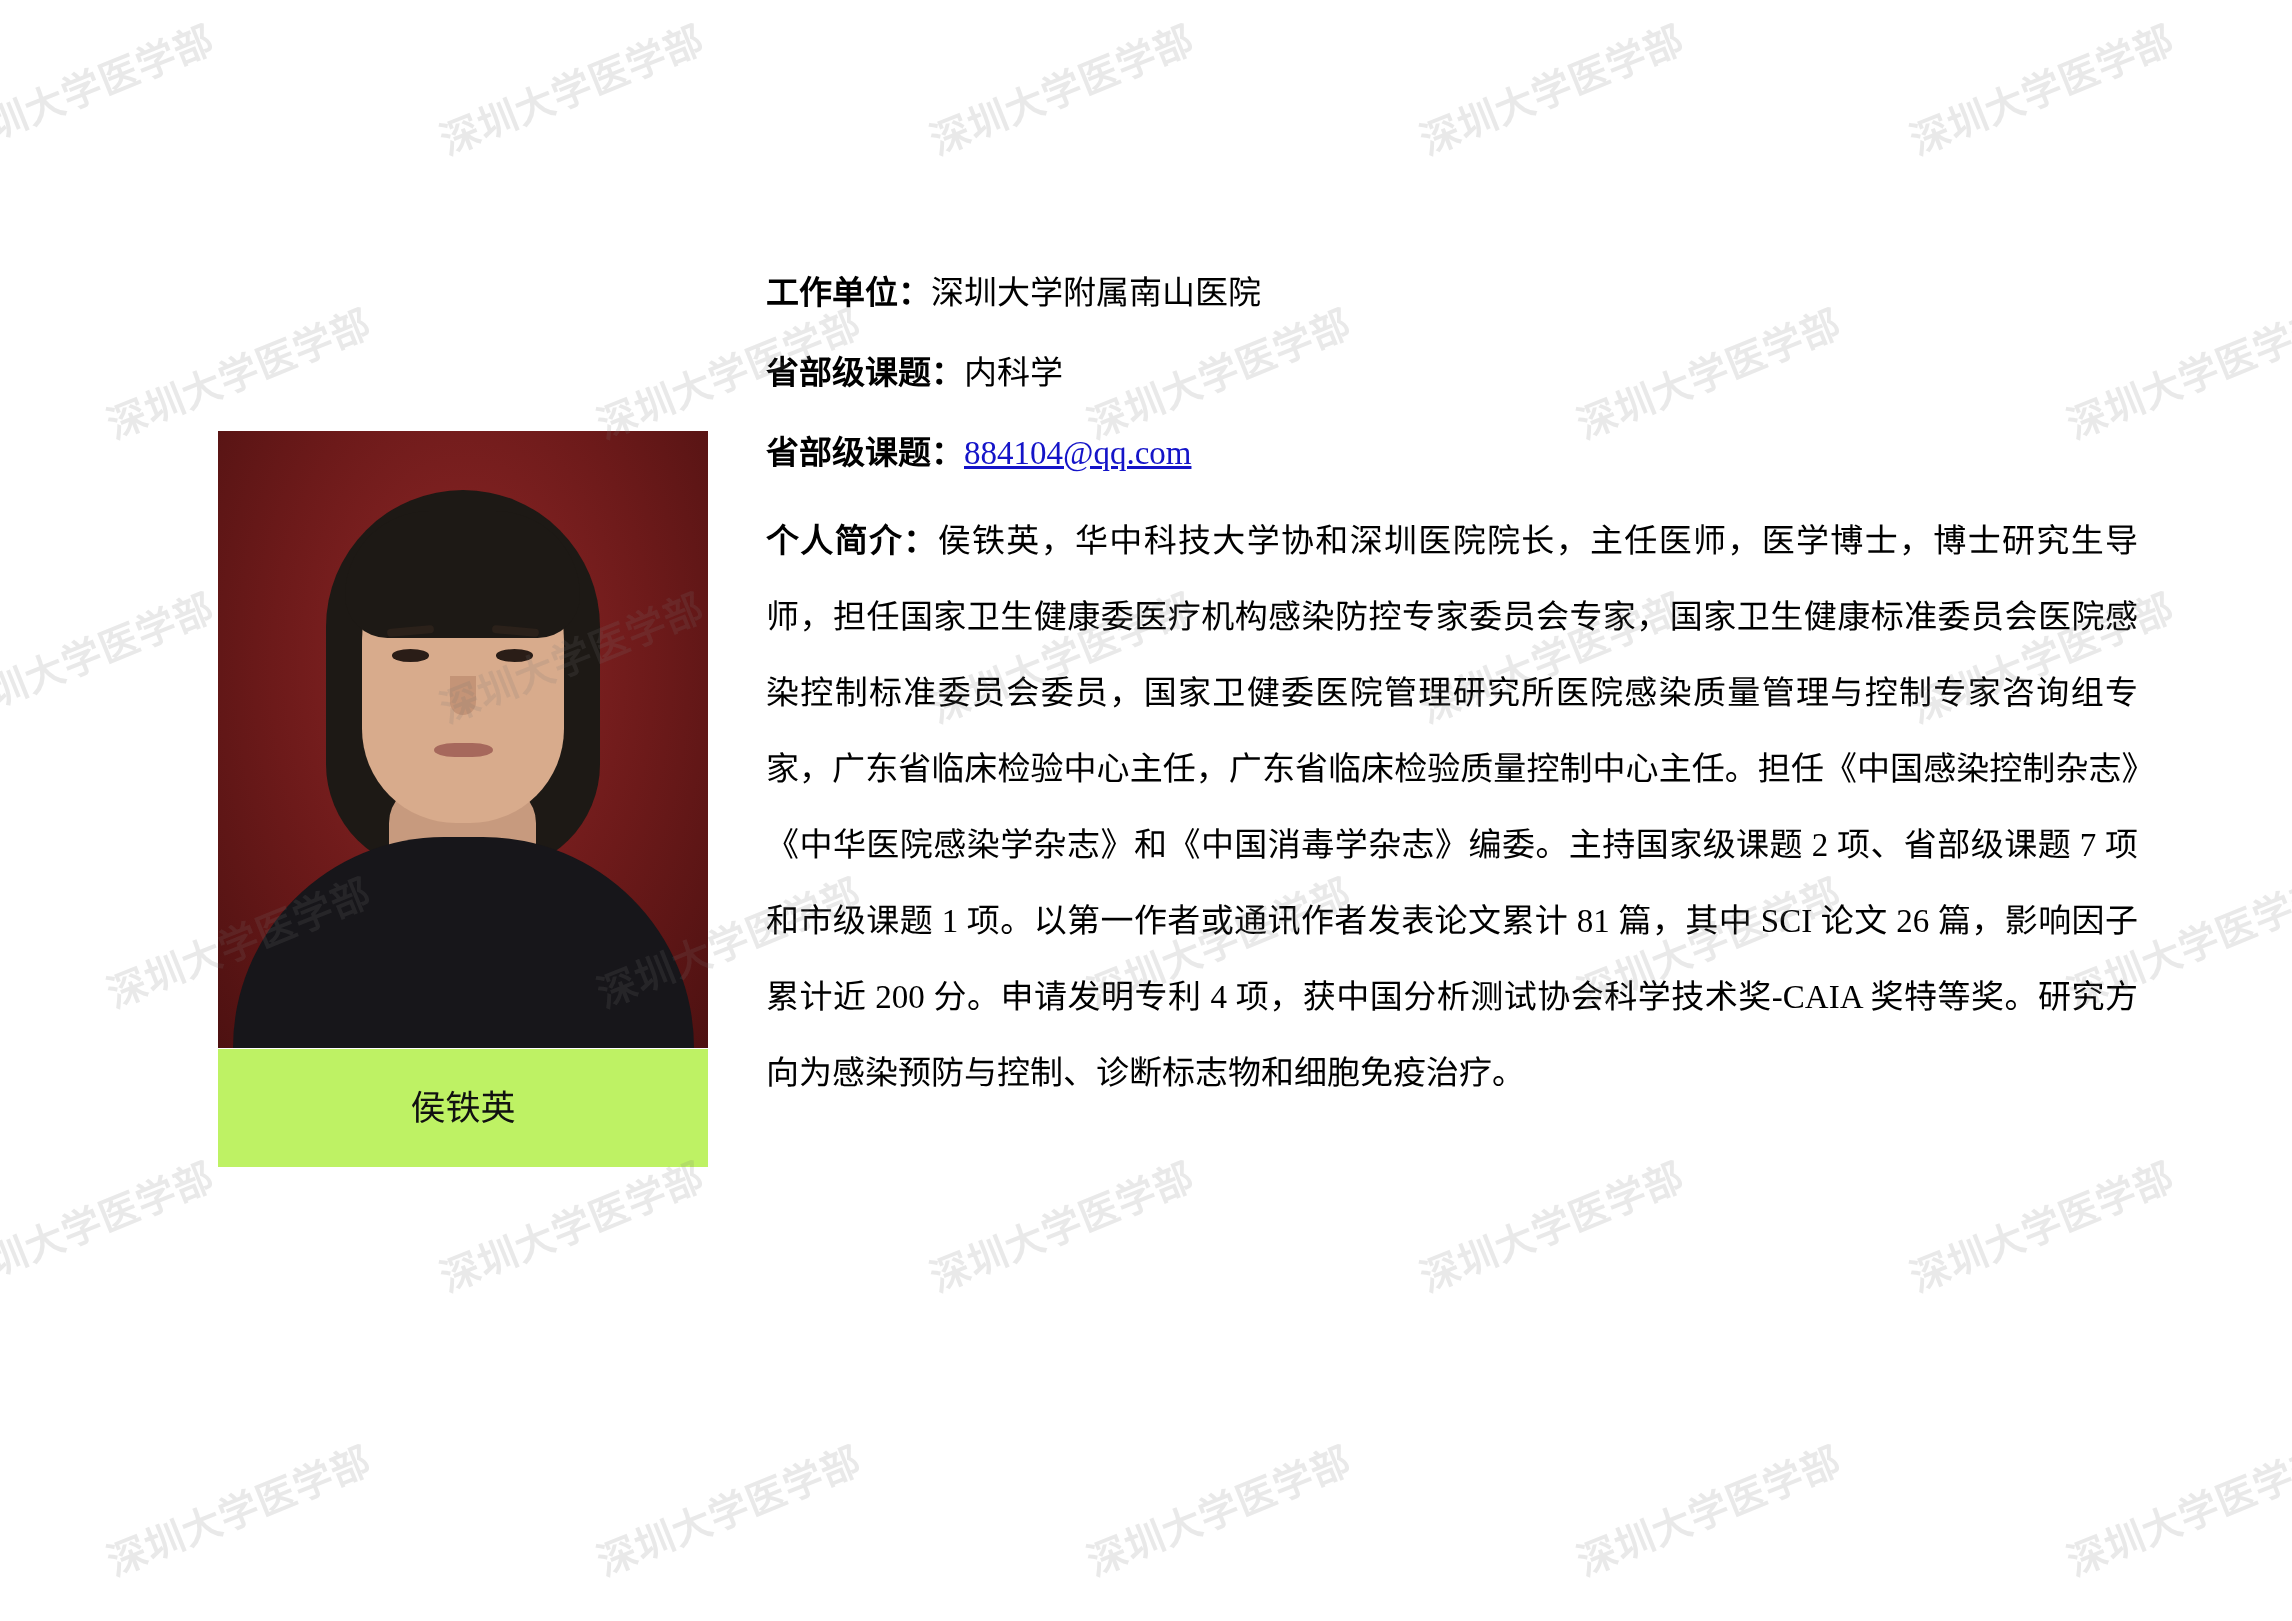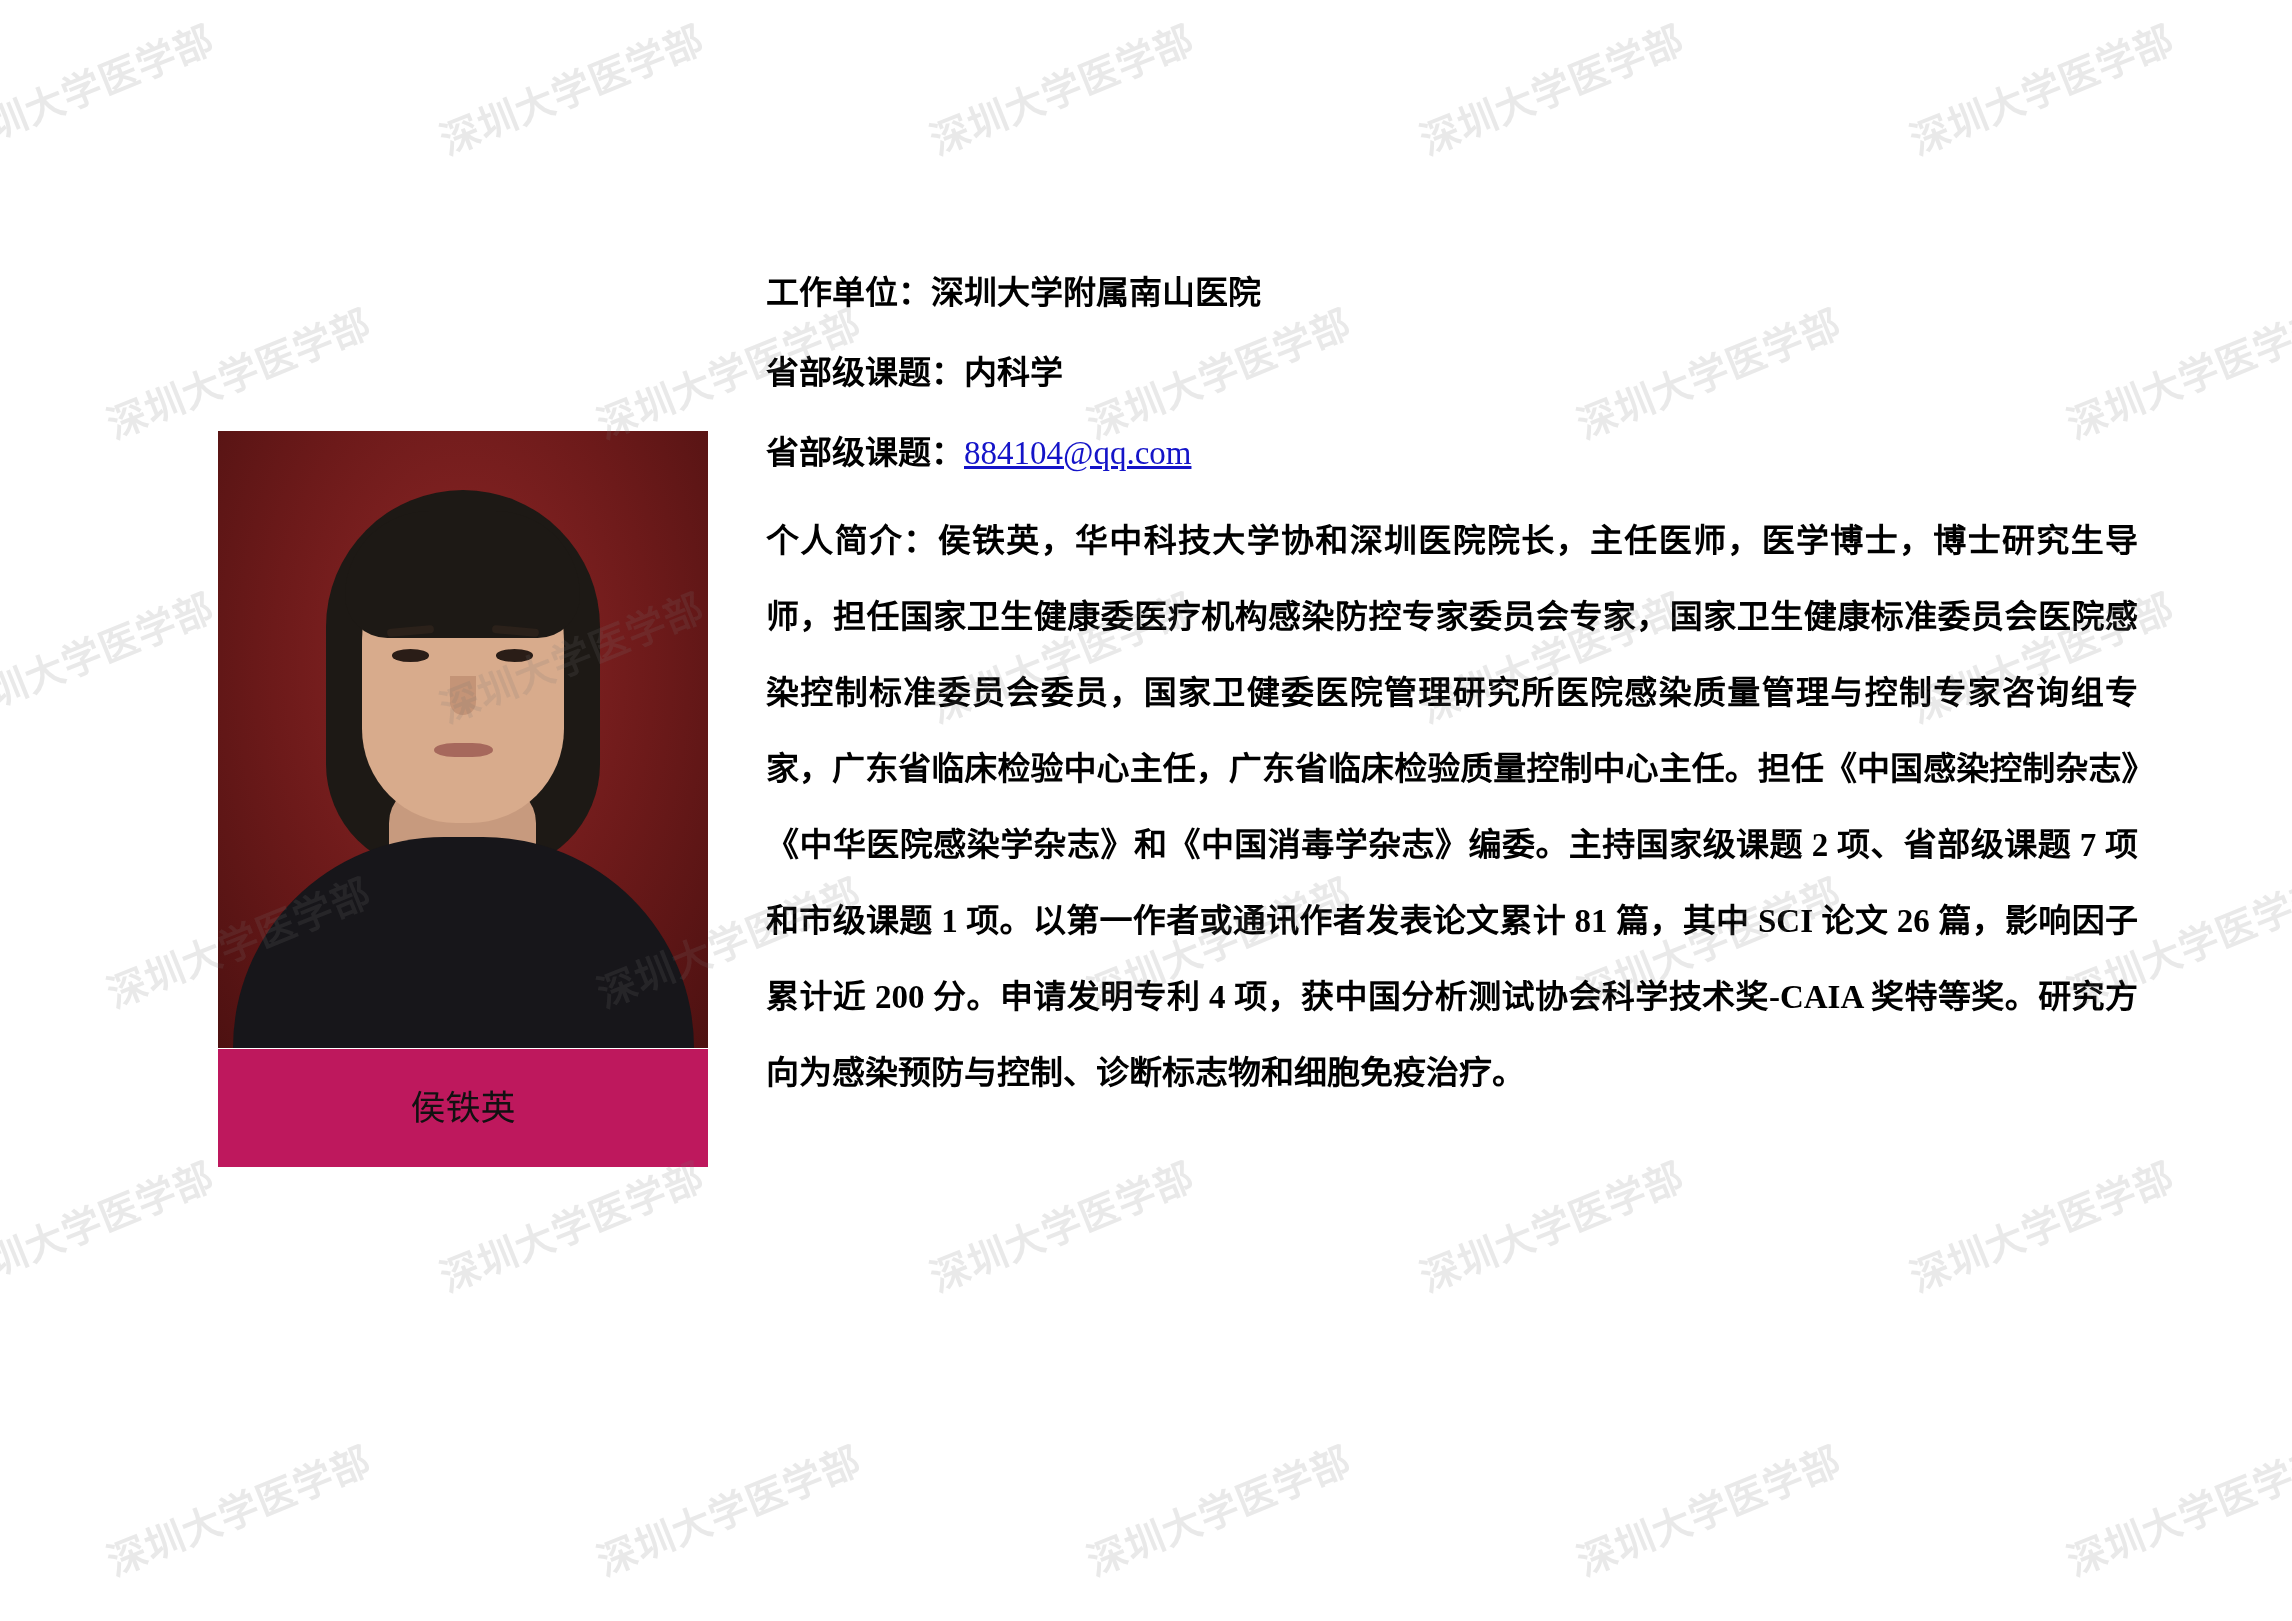--- a/index.html
+++ b/index.html
@@ -153,42 +153,42 @@
     background: #a6685c;
     border-radius: 29px/9.8px;
   }
   #name-plate {
     height: 118px;
     line-height: 118px;
     text-align: center;
     font-size: 35px;
     font-family: "Liberation Sans", "DejaVu Sans", sans-serif;
     color: #111;
-    background: #be185d;
+    background: #bef264;
     border-top: 1px solid #ffffff;
   }
 
   
   #info-column {
     position: absolute;
     left: 766px;
     top: 253px;
     width: 1372px;
   }
   .field-row {
     font-size: 33px;
     line-height: 80px;
     white-space: nowrap;
   }
   .field-label {
     font-weight: 700;
     margin-top: 44px;
   }
   .field-value {
-    font-weight: 700;
+    font-weight: 400;
   }
   a.email-link {
     color: #1414c8;
     text-decoration: underline;
     font-family: "Liberation Serif", "DejaVu Serif", serif;
     text-align: right;
   }
   #bio-block {
     margin-top: 9.8px;
     font-size: 33px;

